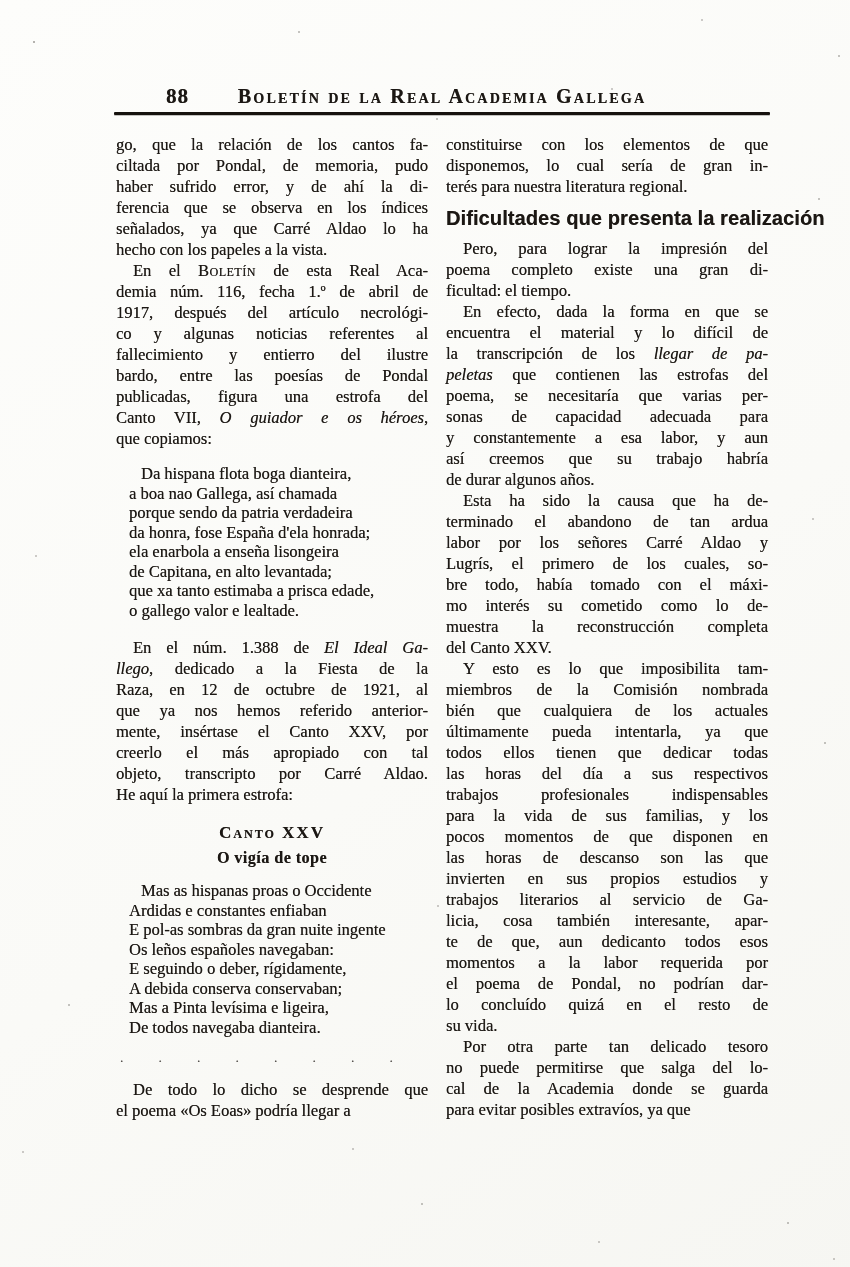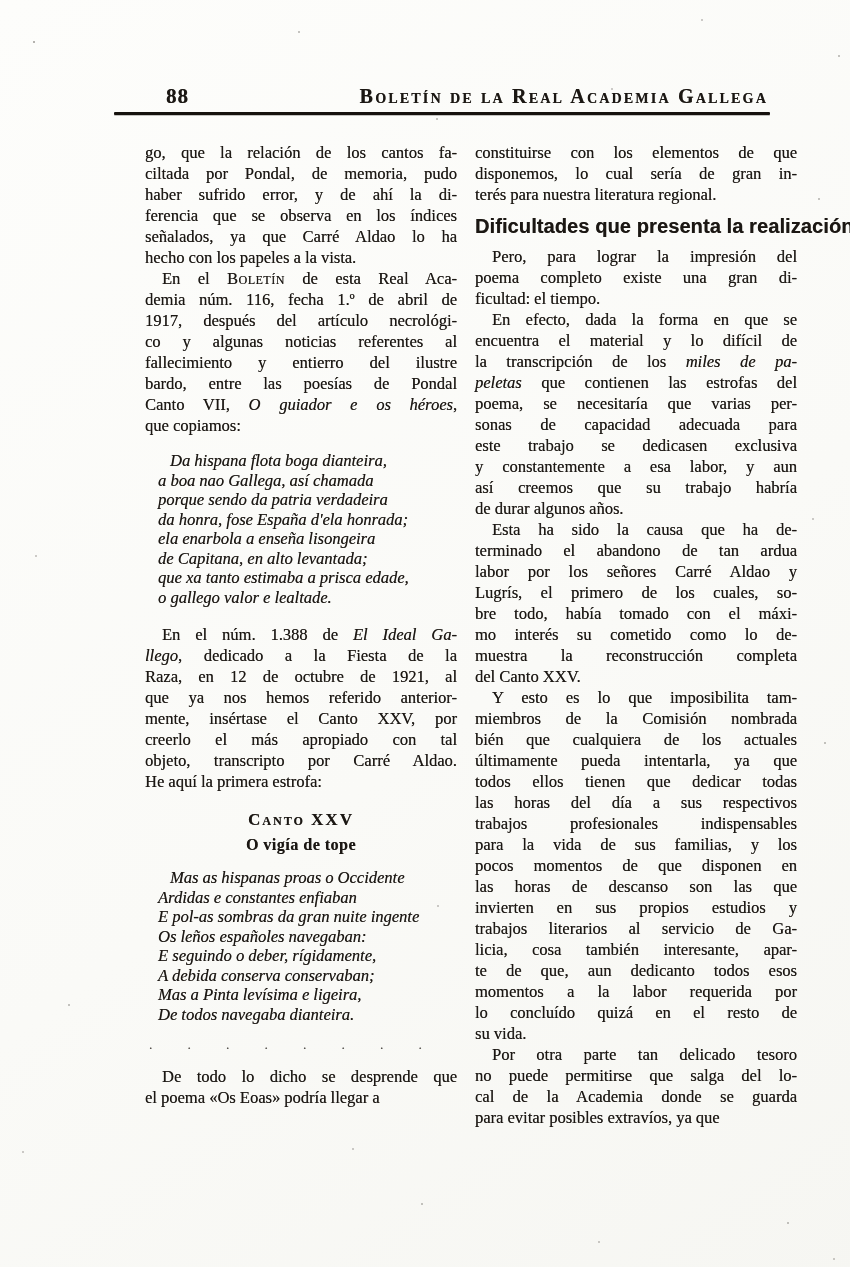--- a/index.html
+++ b/index.html
@@ -13,45 +13,45 @@
   }
   .ink{ text-shadow:0.25px 0.25px 0.35px rgba(25,20,15,0.65);padding-left:48px; }
 
   
   .pagenum{
     position:absolute;left:166px;top:84px;
     font-size:21px;letter-spacing:1px;font-weight:600;
   }
   .jtitle{
     position:absolute;left:116px;top:85px;width:652px;
-    text-align:right;
+    text-align:center;
     font-variant:small-caps;
     font-weight:600;
     font-size:20px;letter-spacing:2.2px;
     white-space:nowrap;
   }
   .rule{
     position:absolute;left:114px;top:112px;width:656px;height:3px;
     background:#16120e;border-radius:1px;
     box-shadow:0 1px 0 rgba(22,18,14,.25);
   }
 
   
   .col{
-    position:absolute;top:142px;
-    font-size:16.5px;line-height:21px;margin-left:29px;
+    position:absolute;top:134px;
+    font-size:16.5px;line-height:21px;
   }
   .col-left{left:116px;width:312px;}
   .col-right{left:446px;width:322px;}
 
   .par .line{text-align:justify;text-align-last:justify;}
   .par .line:last-child{text-align-last:left;}
   .par.indent .line:first-child{text-indent:17px;}
 
-  .poem{margin-top:15px;padding-left:13px;line-height:19.5px;font-style:italic;}
+  .poem{margin-top:15px;padding-left:13px;line-height:19.5px;}
   .poem .line{text-align:left;white-space:nowrap;}
   .poem .line:first-child{text-indent:12px;}
 
   .after-poem{margin-top:17px;}
 
   .canto{
     margin-top:17px;text-align:center;
     font-variant:small-caps;font-weight:600;
     font-size:17px;letter-spacing:2px;
   }
@@ -124,20 +124,21 @@
         <div class="line">señalados, ya que Carré Aldao lo ha</div>
         <div class="line">hecho con los papeles a la vista.</div>
       </div>
     <div class="par indent">
         <div class="line">En el <span class="sc">Boletín</span> de esta Real Aca-</div>
         <div class="line">demia núm. 116, fecha 1.º de abril de</div>
         <div class="line">1917, después del artículo necrológi-</div>
         <div class="line">co y algunas noticias referentes al</div>
         <div class="line">fallecimiento y entierro del ilustre</div>
         <div class="line">bardo, entre las poesías de Pondal</div>
+        <div class="line">publicadas, figura una estrofa del</div>
         <div class="line">Canto VII, <i>O guiador e os héroes</i>,</div>
         <div class="line">que copiamos:</div>
       </div>
     <div class="poem">
         <div class="line">Da hispana flota boga dianteira,</div>
         <div class="line">a boa nao Gallega, así chamada</div>
         <div class="line">porque sendo da patria verdadeira</div>
         <div class="line">da honra, fose España d'ela honrada;</div>
         <div class="line">ela enarbola a enseña lisongeira</div>
         <div class="line">de Capitana, en alto levantada;</div>
@@ -181,25 +182,24 @@
       </div>
     <div class="secheading">Dificultades que presenta la realización</div>
     <div class="par indent">
         <div class="line">Pero, para lograr la impresión del</div>
         <div class="line">poema completo existe una gran di-</div>
         <div class="line">ficultad: el tiempo.</div>
       </div>
     <div class="par indent">
         <div class="line">En efecto, dada la forma en que se</div>
         <div class="line">encuentra el material y lo difícil de</div>
-        <div class="line">la transcripción de los <i>miles de pa-</i></div>
+        <div class="line">la transcripción de los <i>llegar de pa-</i></div>
         <div class="line"><i>peletas</i> que contienen las estrofas del</div>
         <div class="line">poema, se necesitaría que varias per-</div>
         <div class="line">sonas de capacidad adecuada para</div>
-        <div class="line">este trabajo se dedicasen exclusiva</div>
         <div class="line">y constantemente a esa labor, y aun</div>
         <div class="line">así creemos que su trabajo habría</div>
         <div class="line">de durar algunos años.</div>
       </div>
     <div class="par indent">
         <div class="line">Esta ha sido la causa que ha de-</div>
         <div class="line">terminado el abandono de tan ardua</div>
         <div class="line">labor por los señores Carré Aldao y</div>
         <div class="line">Lugrís, el primero de los cuales, so-</div>
         <div class="line">bre todo, había tomado con el máxi-</div>
@@ -216,20 +216,21 @@
         <div class="line">las horas del día a sus respectivos</div>
         <div class="line">trabajos profesionales indispensables</div>
         <div class="line">para la vida de sus familias, y los</div>
         <div class="line">pocos momentos de que disponen en</div>
         <div class="line">las horas de descanso son las que</div>
         <div class="line">invierten en sus propios estudios y</div>
         <div class="line">trabajos literarios al servicio de Ga-</div>
         <div class="line">licia, cosa también interesante, apar-</div>
         <div class="line">te de que, aun dedicanto todos esos</div>
         <div class="line">momentos a la labor requerida por</div>
+        <div class="line">el poema de Pondal, no podrían dar-</div>
         <div class="line">lo concluído quizá en el resto de</div>
         <div class="line">su vida.</div>
       </div>
     <div class="par indent">
         <div class="line">Por otra parte tan delicado tesoro</div>
         <div class="line">no puede permitirse que salga del lo-</div>
         <div class="line">cal de la Academia donde se guarda</div>
         <div class="line">para evitar posibles extravíos, ya que</div>
       </div>
   </div>

